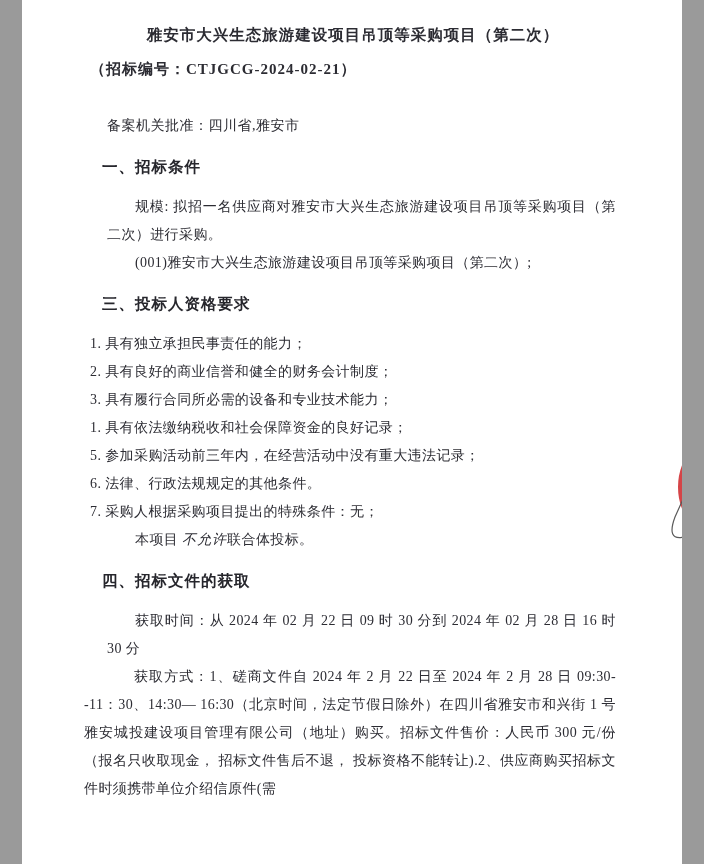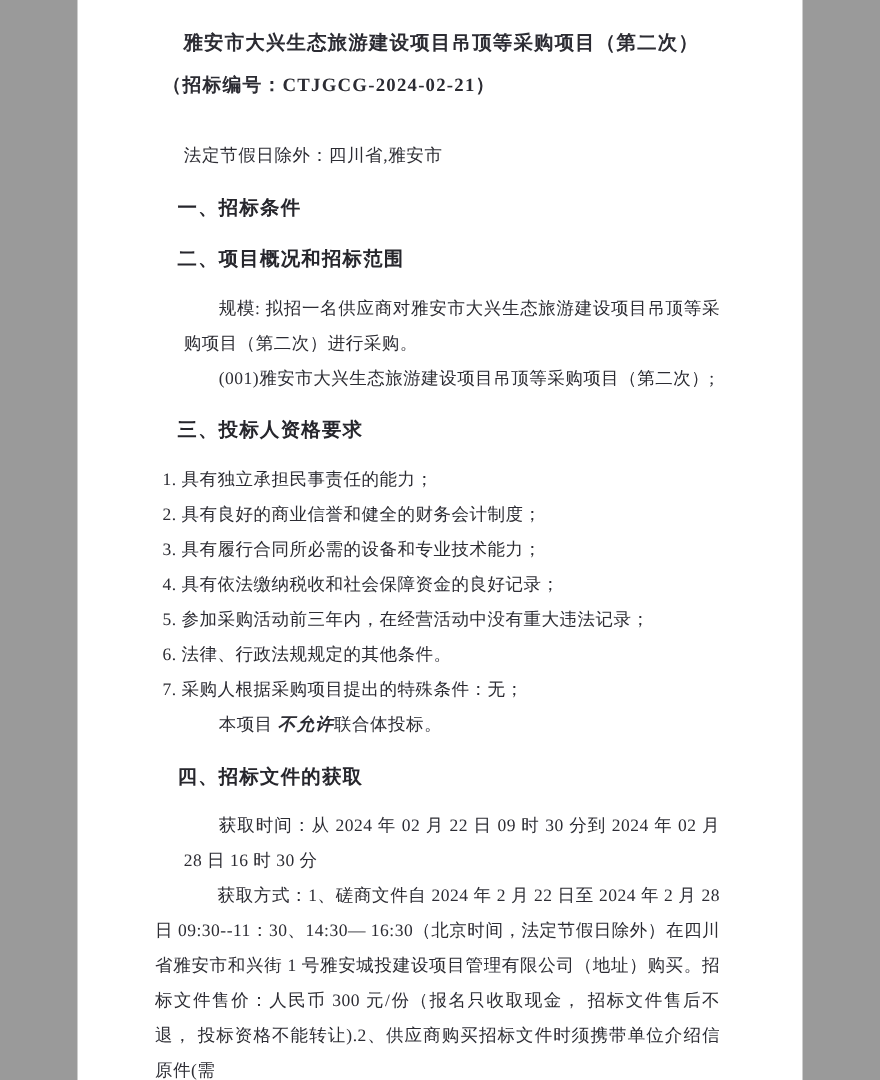--- a/index.html
+++ b/index.html
@@ -1,18 +1,18 @@
 <!DOCTYPE html>
 <html lang="zh"><head>
 <meta charset="utf-8">
 <style>
   html,body{margin:0;padding:0;background:#9a9a9a;}
   .page{
     position:relative;
-    width:580px;height:864px;
+    width:660px;height:864px;
     margin:0 auto;
     background:#ffffff;
     overflow:hidden;
     font-family:"Liberation Serif","DejaVu Serif",serif;
     color:#2c2c33;
     box-sizing:border-box;
     padding:18px 66px 0 68px;
   }
   .title{
     text-align:center;
@@ -59,21 +59,20 @@
     letter-spacing:0.4px;
   }
   .method{
     margin-left:-6px;
     text-indent:50px;
     text-align:justify;
   }
   .em{
     font-style:italic;
     letter-spacing:1px;
-    font-weight:bold;
   }
   
   .stamp-ring{
     position:absolute;
     left:656px;top:428px;
     width:118px;height:118px;
     border:5px solid #cf2a2e;
     border-radius:50%;
     box-sizing:border-box;
     opacity:0.88;
@@ -94,33 +93,32 @@
   }
 </style>
 </head>
 <body>
 
 <div class="page">
 
   <div class="title">雅安市大兴生态旅游建设项目吊顶等采购项目（第二次）</div>
   <div class="subtitle">（招标编号：CTJGCG-2024-02-21）</div>
 
-  <p class="loc">法定节假日除外：四川省,雅安市</p>
+  <p class="loc">备案机关批准：四川省,雅安市</p>
 
   <h2>一、招标条件</h2>
 
-  <h2>二、项目概况和招标范围</h2>
   <p class="para indent">规模: 拟招一名供应商对雅安市大兴生态旅游建设项目吊顶等采购项目（第二次）进行采购。</p>
   <p class="para indent">(001)雅安市大兴生态旅游建设项目吊顶等采购项目（第二次）;</p>
 
   <h2>三、投标人资格要求</h2>
   <p class="item">1. 具有独立承担民事责任的能力；</p>
   <p class="item">2. 具有良好的商业信誉和健全的财务会计制度；</p>
   <p class="item">3. 具有履行合同所必需的设备和专业技术能力；</p>
-  <p class="item">4. 具有依法缴纳税收和社会保障资金的良好记录；</p>
+  <p class="item">1. 具有依法缴纳税收和社会保障资金的良好记录；</p>
   <p class="item">5. 参加采购活动前三年内，在经营活动中没有重大违法记录；</p>
   <p class="item">6. 法律、行政法规规定的其他条件。</p>
   <p class="item">7. 采购人根据采购项目提出的特殊条件：无；</p>
   <p class="para indent"><span>本项目 </span><span class="em">不允许</span><span>联合体投标。</span></p>
 
   <h2>四、招标文件的获取</h2>
   <p class="para indent">获取时间：从 2024 年 02 月 22 日 09 时 30 分到 2024 年 02 月 28 日 16 时 30 分</p>
   <p class="para method">获取方式：1、磋商文件自 2024 年 2 月 22 日至 2024 年 2 月 28 日 09:30--11：30、14:30— 16:30（北京时间，法定节假日除外）在四川省雅安市和兴街 1 号雅安城投建设项目管理有限公司（地址）购买。招标文件售价：人民币 300 元/份（报名只收取现金， 招标文件售后不退， 投标资格不能转让).2、供应商购买招标文件时须携带单位介绍信原件(需</p>
 
   <div class="stamp-ring"></div>

